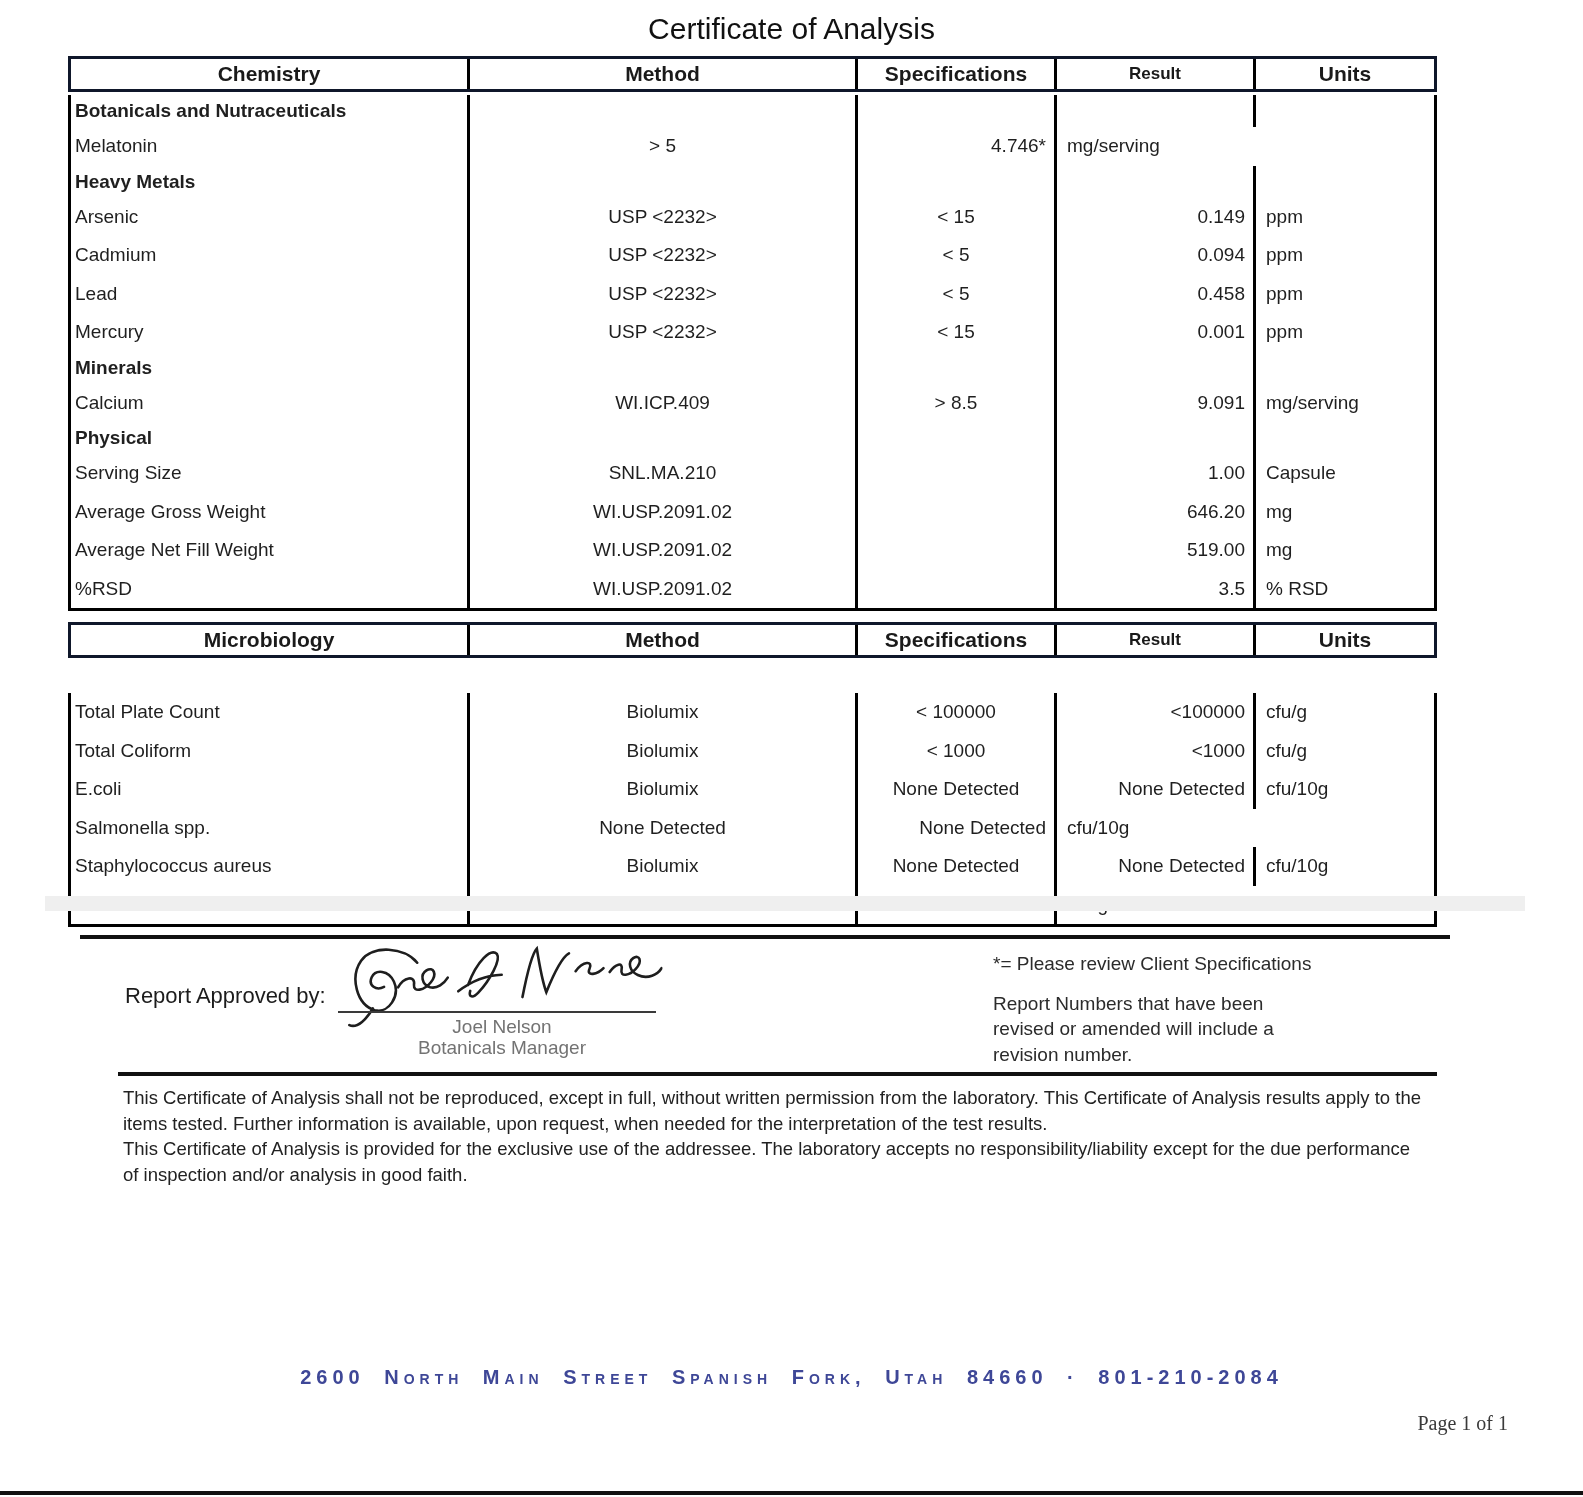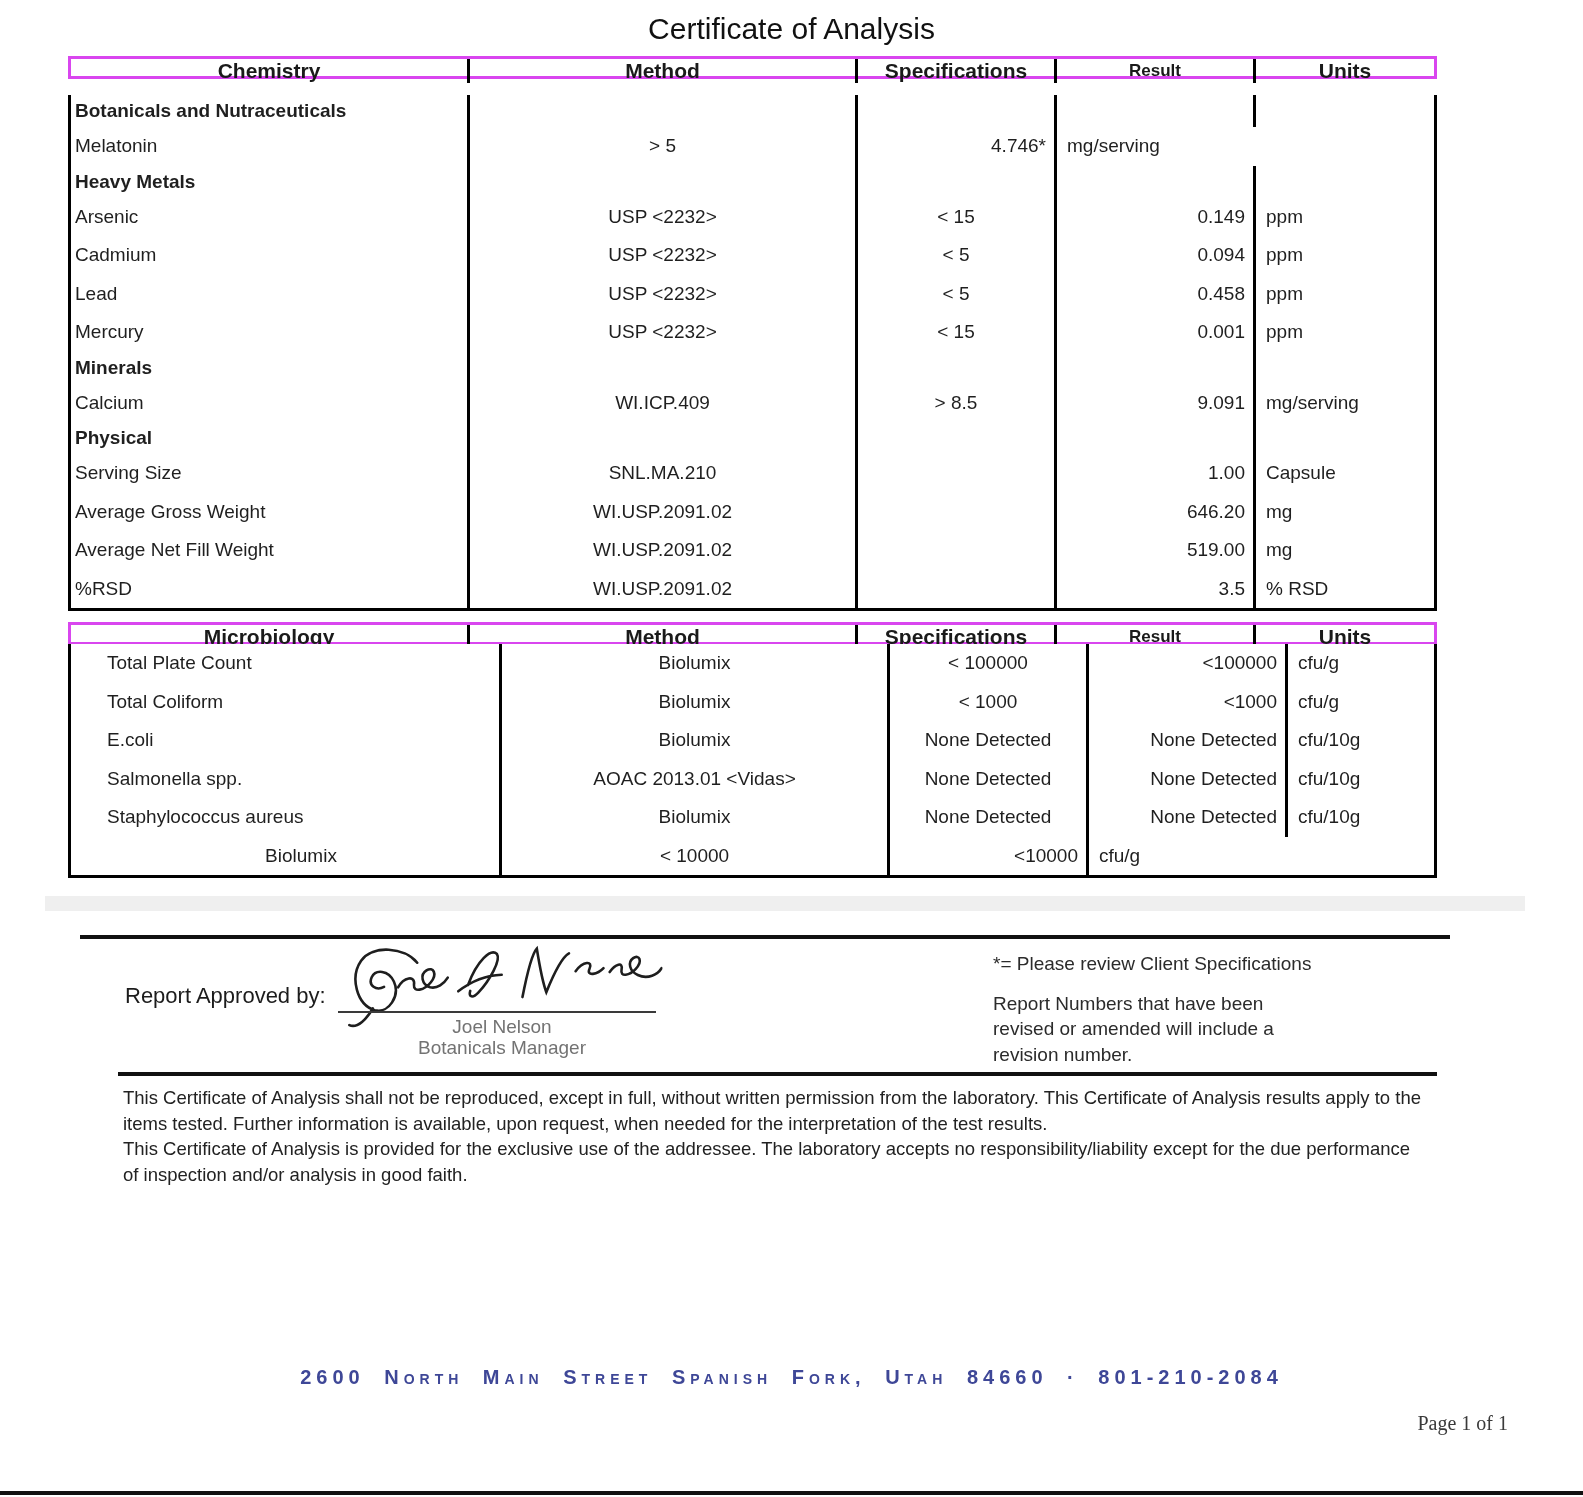--- a/index.html
+++ b/index.html
@@ -5,21 +5,21 @@
   html,body{margin:0;padding:0;}
   body{
     width:1583px;height:1497px;position:relative;background:#ffffff;
     font-family:"Liberation Sans","DejaVu Sans",sans-serif;color:#1a1a1a;overflow:hidden;
   }
   .abs{position:absolute;}
   
   .doc-title{top:12px;left:0;width:100%;text-align:center;font-size:30px;color:#111;}
   
   .thead,.tbody{left:68px;width:1369px;box-sizing:border-box;background:#fff;}
-  .thead{border:3px solid #d946ef;display:grid;grid-template-columns:396px 388px 199px 199px 181px;height:23px;}
+  .thead{border:3px solid #0f172a;display:grid;grid-template-columns:396px 388px 199px 199px 181px;height:36px;}
   .thead .hcell{box-sizing:border-box;display:flex;align-items:center;justify-content:center;
     font-weight:bold;font-size:21px;}
   .thead .hcell + .hcell{border-left:3px solid #000;}
   .thead .h-result{font-size:17px;}
   .tbody{border:3px solid #000;border-top:none;}
   .trow{display:grid;grid-template-columns:396px 388px 199px 199px 181px;text-align:center;}
   .row-data{height:38.5px;}
   .row-section{height:32px;}
   .tcell{box-sizing:border-box;display:flex;align-items:center;font-size:19px;color:#1f1f1f;}
   .tcell.c1{padding-left:4px;justify-content:flex-start;}
@@ -161,21 +161,21 @@
     </div>
   </div>
 
 <div class="abs thead" style="top:622px;">
   <div class="hcell">Microbiology</div>
   <div class="hcell">Method</div>
   <div class="hcell">Specifications</div>
   <div class="hcell h-result">Result</div>
   <div class="hcell">Units</div>
 </div>
-<div class="abs tbody" style="top:644px;padding-left:32px;">
+<div class="abs tbody" style="top:693px;">
     <div class="trow row-data">
       <div class="tcell c1">Total Plate Count</div>
       <div class="tcell c2">Biolumix</div>
       <div class="tcell c3">&lt; 100000</div>
       <div class="tcell c4">&lt;100000</div>
       <div class="tcell c5">cfu/g</div>
     </div>
     <div class="trow row-data">
       <div class="tcell c1">Total Coliform</div>
       <div class="tcell c2">Biolumix</div>
@@ -185,21 +185,20 @@
     </div>
     <div class="trow row-data">
       <div class="tcell c1">E.coli</div>
       <div class="tcell c2">Biolumix</div>
       <div class="tcell c3">None Detected</div>
       <div class="tcell c4">None Detected</div>
       <div class="tcell c5">cfu/10g</div>
     </div>
     <div class="trow row-data">
       <div class="tcell c1">Salmonella spp.</div>
-      <div class="tcell c2">AOAC 2013.01 &lt;Vidas&gt;</div>
       <div class="tcell c3">None Detected</div>
       <div class="tcell c4">None Detected</div>
       <div class="tcell c5">cfu/10g</div>
     </div>
     <div class="trow row-data">
       <div class="tcell c1">Staphylococcus aureus</div>
       <div class="tcell c2">Biolumix</div>
       <div class="tcell c3">None Detected</div>
       <div class="tcell c4">None Detected</div>
       <div class="tcell c5">cfu/10g</div>

